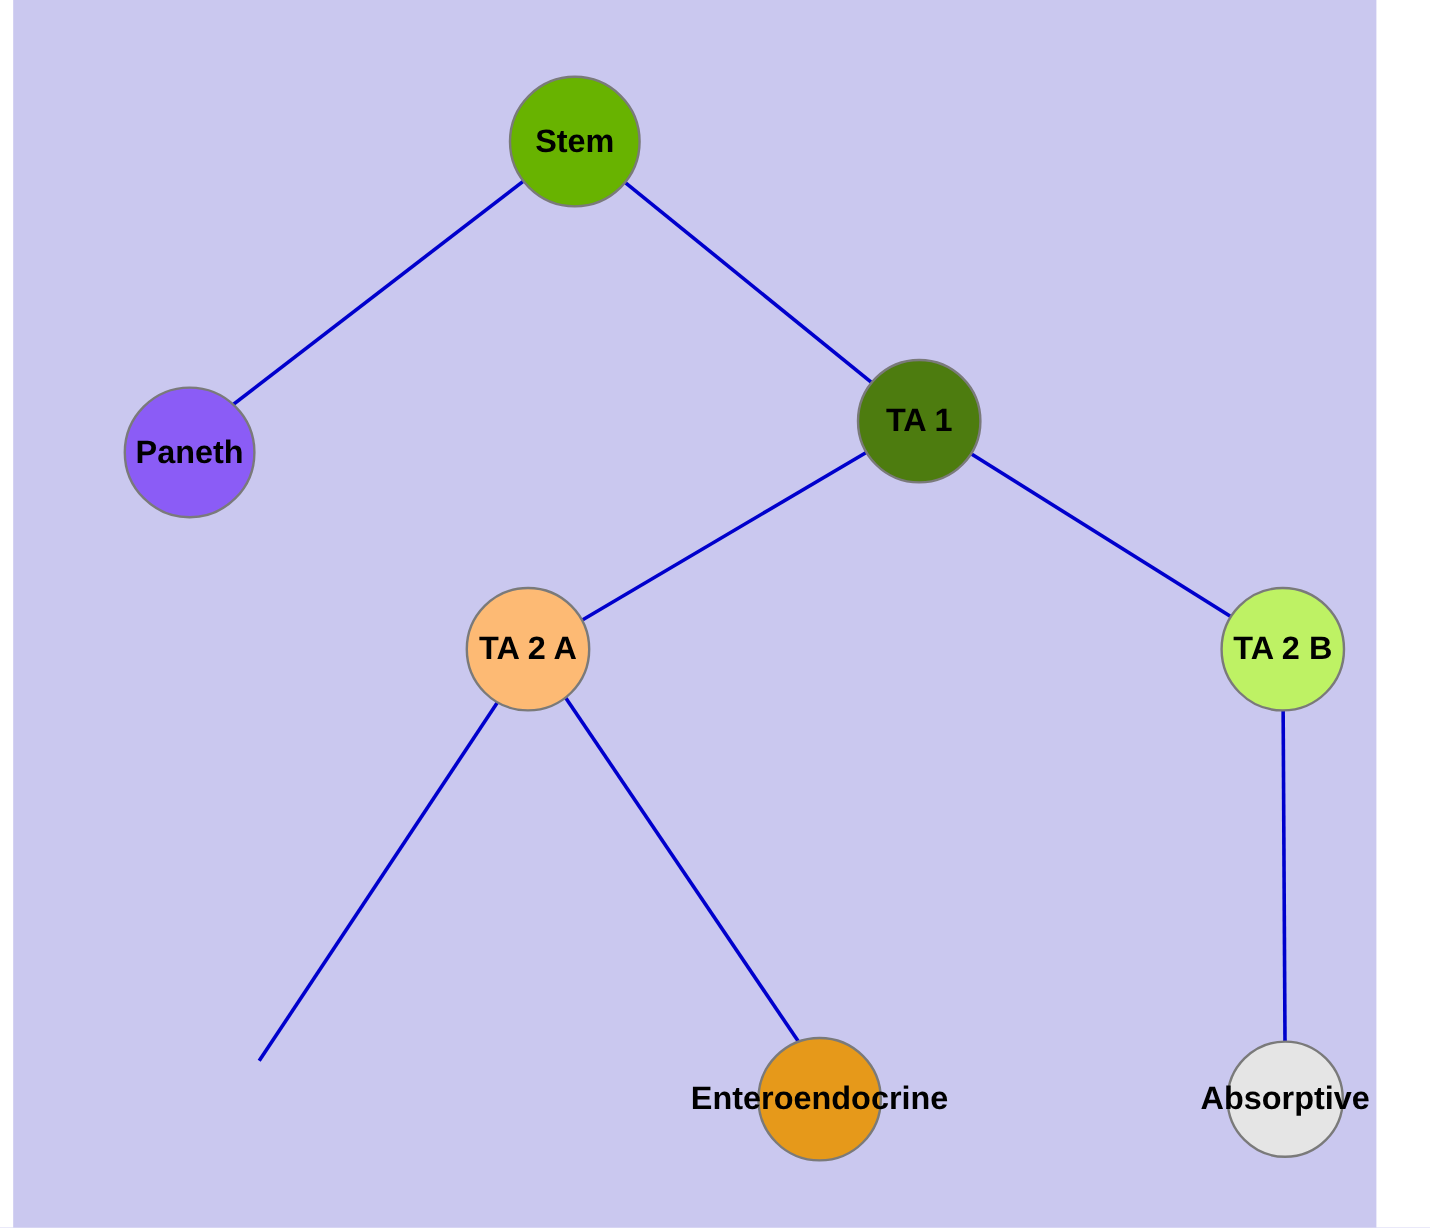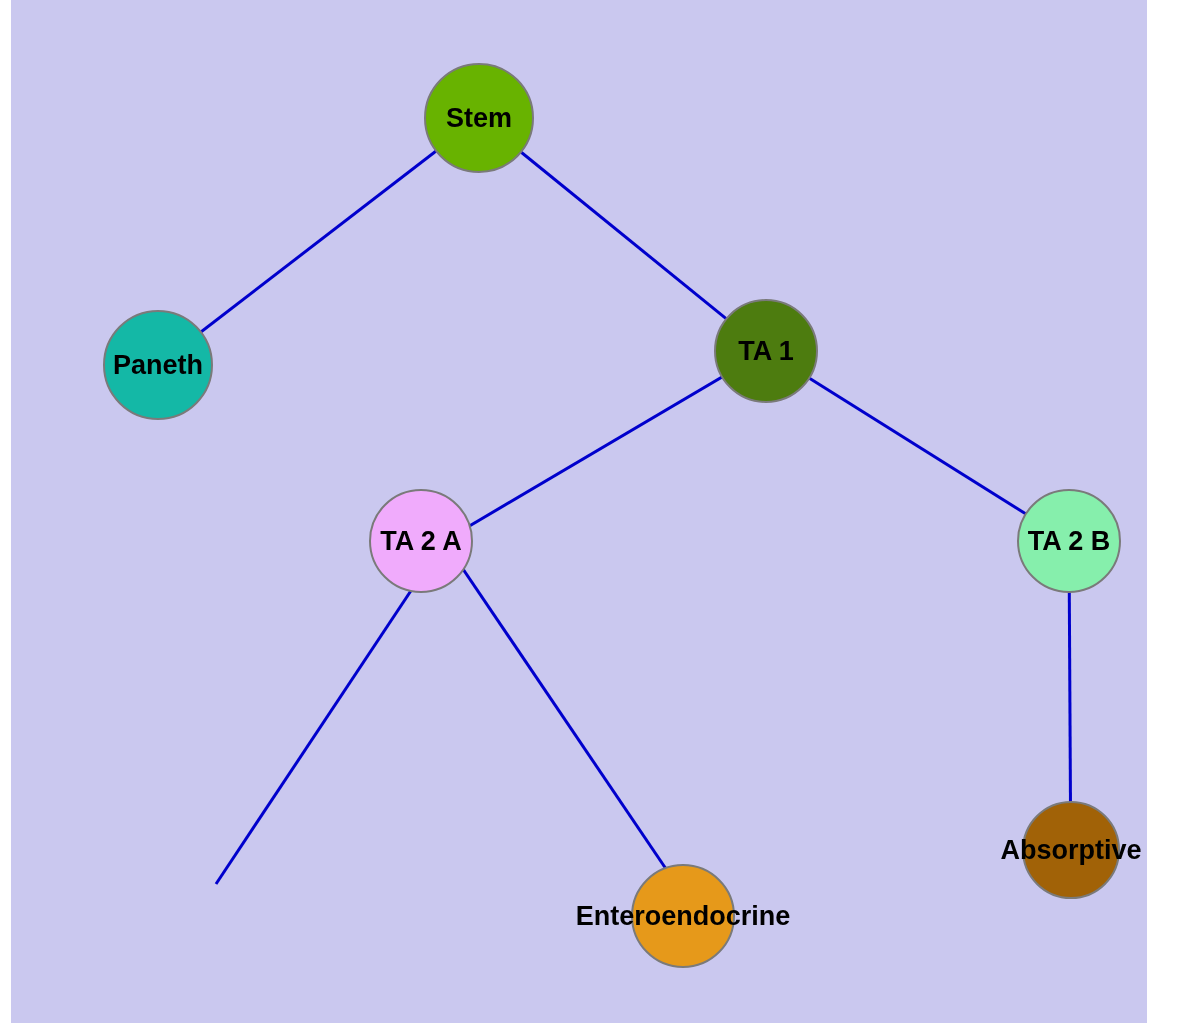--- a/index.html
+++ b/index.html
@@ -49,31 +49,31 @@
       <line x1="755" y1="351" x2="433" y2="541" stroke="#0000cc" stroke-width="3"></line>
       <line x1="755" y1="351" x2="1058" y2="541" stroke="#0000cc" stroke-width="3"></line>
       <line x1="433" y1="541" x2="205" y2="884" stroke="#0000cc" stroke-width="3"></line>
       <line x1="433" y1="541" x2="672" y2="894" stroke="#0000cc" stroke-width="3"></line>
       <line x1="1058" y1="541" x2="1060" y2="897" stroke="#0000cc" stroke-width="3"></line>
     </svg>
 
 <div class="node" style="left: 413px; top: 63px; width: 110px; height: 110px; background: rgb(104, 179, 0); border-color: rgb(122, 122, 122);">
       <span class="node-label">Stem</span>
     </div>
-    <div class="node" style="left: 92px; top: 310px; width: 110px; height: 110px; background: #14b8a6; border-color: rgb(122, 122, 122);">
+    <div class="node" style="left: 92px; top: 322px; width: 110px; height: 110px; background: #8b5cf6; border-color: rgb(122, 122, 122);">
       <span class="node-label">Paneth</span>
     </div>
     <div class="node" style="left: 703px; top: 299px; width: 104px; height: 104px; background: #4d7c0f; border-color: rgb(122, 122, 122);">
       <span class="node-label">TA 1</span>
     </div>
-    <div class="node" style="left: 358px; top: 489px; width: 104px; height: 104px; background: #f0abfc; border-color: rgb(122, 122, 122);">
+    <div class="node" style="left: 377px; top: 489px; width: 104px; height: 104px; background: #fdba74; border-color: rgb(122, 122, 122);">
       <span class="node-label">TA 2 A</span>
     </div>
-    <div class="node" style="left: 1006px; top: 489px; width: 104px; height: 104px; background: #86efac; border-color: rgb(122, 122, 122);">
+    <div class="node" style="left: 1006px; top: 489px; width: 104px; height: 104px; background: #bef264; border-color: rgb(122, 122, 122);">
       <span class="node-label">TA 2 B</span>
     </div>
     <div class="node" style="left: 620px; top: 864px; width: 104px; height: 104px; background: rgb(230, 153, 26); border-color: rgb(122, 122, 122);">
       <span class="node-label">Enteroendocrine</span>
     </div>
-    <div class="node" style="left: 1011px; top: 801px; width: 98px; height: 98px; background: #a16207; border-color: rgb(122, 122, 122);">
+    <div class="node" style="left: 1011px; top: 867px; width: 98px; height: 98px; background: #e5e5e5; border-color: rgb(122, 122, 122);">
       <span class="node-label">Absorptive</span>
     </div>
   </div>
 
 </body></html>

